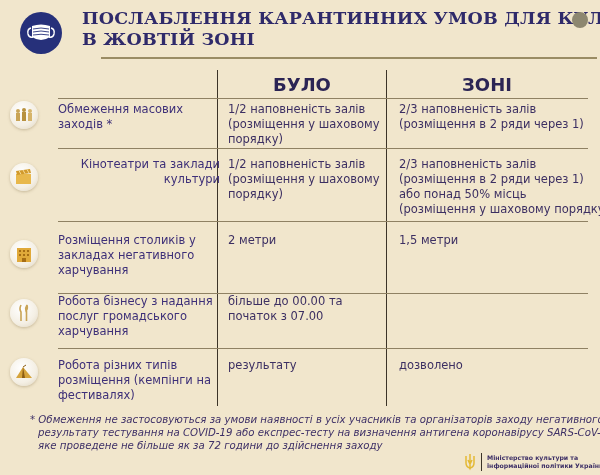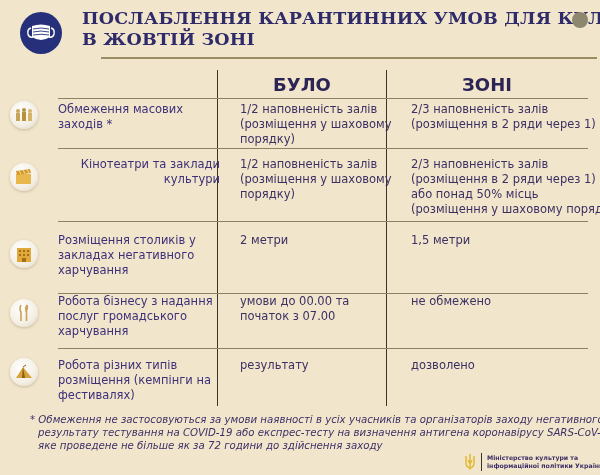--- a/index.html
+++ b/index.html
@@ -112,21 +112,21 @@
     .cell {
       position: absolute;
       top: 4px;
       font-size: 11.5px;
       line-height: 15px;
       color: #3c2f62;
       white-space: nowrap;
     }
     .cell.c1 { left: 170px; }
     .cell.c2 { left: 341px; }
-    .cell .sub { display: block; margin-left: 12px; }
+    .cell .sub { display: block; }
 
     .row-icon {
       position: absolute;
       left: 10px;
       width: 28px;
       height: 28px;
       border-radius: 50%;
       background: radial-gradient(circle at 40% 35%, #ffffff 0%, #f4efe4 60%, #ddd3bd 100%);
       box-shadow: 0 1px 3px rgba(120,100,60,0.35);
       display: flex;
@@ -241,25 +241,22 @@
       <span class="sub">2 метри</span>
     </div>
     <div class="cell c2" style="top:12px;">
       <span class="sub">1,5 метри</span>
     </div>
   </div>
 
   <div class="row" style="top:223px; height:55px;">
     <div class="row-label" style="top:1px;">Робота бізнесу з надання послуг громадського харчування</div>
     <div class="cell c1" style="top:1px;">
-      <span class="sub">умови до 00.00 та</span>
+      <span class="sub">більше до 00.00 та</span>
       <span class="sub">початок з 07.00</span>
-    </div>
-    <div class="cell c2" style="top:1px;">
-      <span class="sub">не обмежено</span>
     </div>
   </div>
 
   <div class="row" style="top:278px; height:58px;">
     <div class="row-label" style="top:10px;">Робота різних типів розміщення (кемпінги на фестивалях)</div>
     <div class="cell c1" style="top:10px;">
       <span class="sub">результату</span>
     </div>
     <div class="cell c2" style="top:10px;">
       <span class="sub">дозволено</span>

